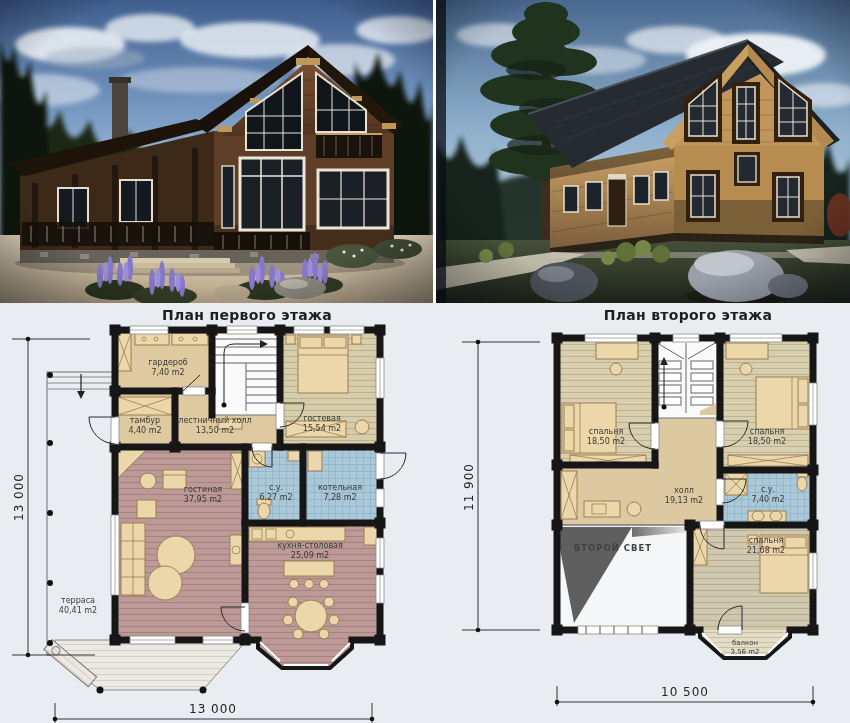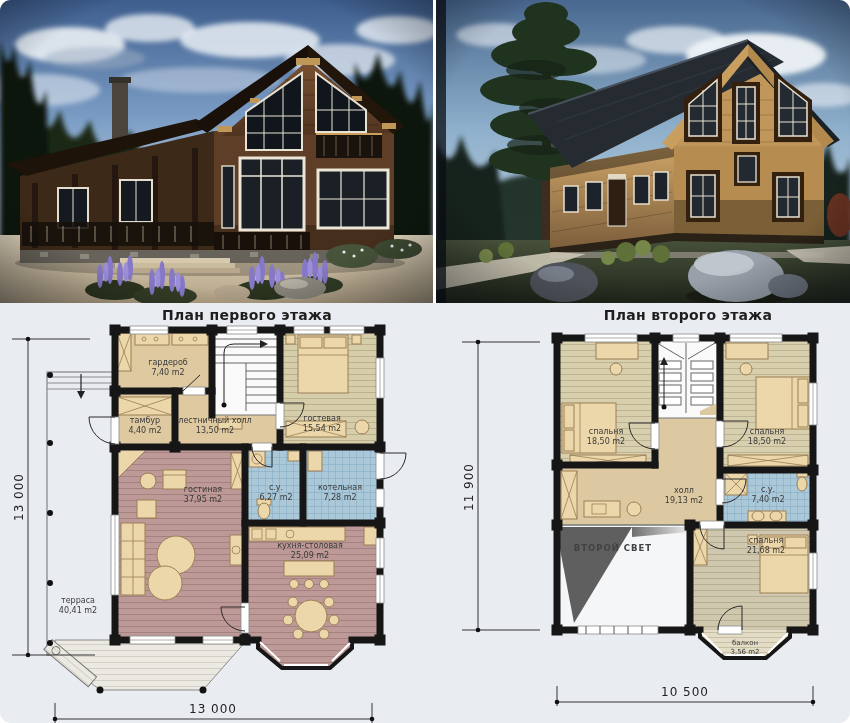--- a/index.html
+++ b/index.html
@@ -1,17 +1,17 @@
 <!DOCTYPE html>
 <html><head>
 <meta charset="utf-8">
 <style>
   html,body{margin:0;padding:0;background:#fff;}
   #stage{position:relative;width:850px;height:723px;overflow:hidden;background:#ffffff;
-         font-family:"DejaVu Sans",sans-serif;border-radius:11px;}
+         font-family:"DejaVu Sans",sans-serif;}
   .photo{position:absolute;top:0;height:303px;display:block;}
   #photo-left{left:0;width:433px;}
   #photo-right{left:436px;width:414px;}
   #plans-bg{position:absolute;left:0;top:303px;width:850px;height:420px;background:#e9edf2;}
   .plan{position:absolute;top:303px;height:420px;display:block;}
   #plan-first{left:0;width:430px;}
   #plan-second{left:430px;width:420px;}
   svg text{font-family:"DejaVu Sans",sans-serif;}
   .title{font-size:14px;font-weight:bold;fill:#1e1e1e;text-anchor:middle;letter-spacing:.3px;}
   .rl{font-size:8px;fill:#3a3a3a;text-anchor:middle;}

